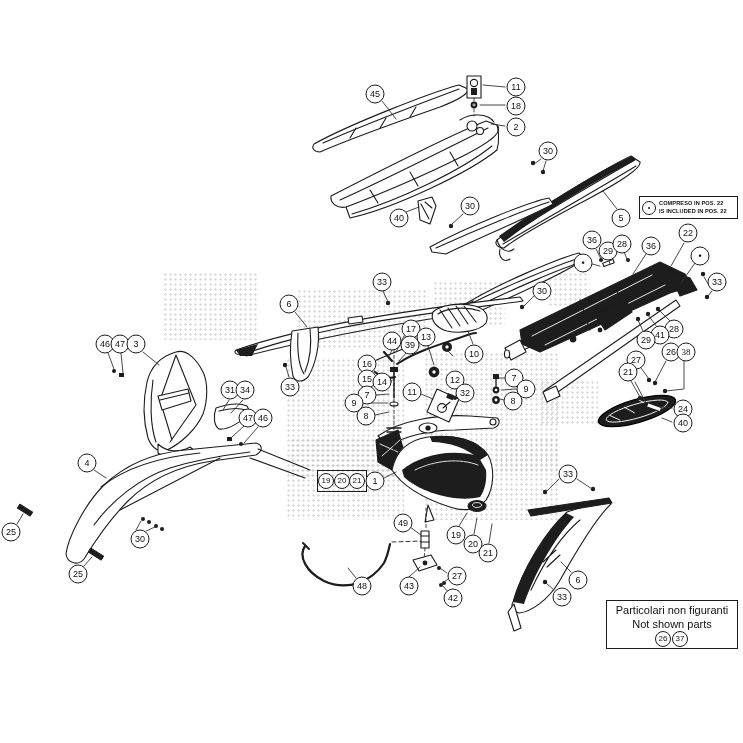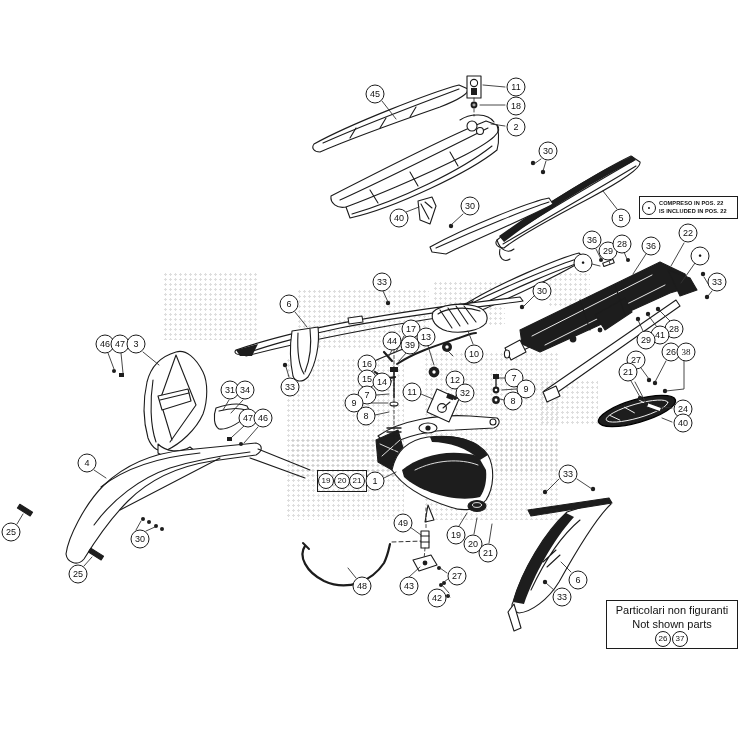--- a/index.html
+++ b/index.html
@@ -434,21 +434,21 @@
       <div class="callout" style="left: 78px; top: 574px;">25</div>
       <div class="callout" style="left: 140px; top: 539px;">30</div>
       <div class="callout small" style="left: 326px; top: 481px;">19</div>
       <div class="callout small" style="left: 342px; top: 481px;">20</div>
       <div class="callout small" style="left: 357px; top: 481px;">21</div>
       <div class="callout" style="left: 375px; top: 481px;">1</div>
       <div class="callout" style="left: 403px; top: 523px;">49</div>
       <div class="callout" style="left: 362px; top: 586px;">48</div>
       <div class="callout" style="left: 409px; top: 586px;">43</div>
       <div class="callout" style="left: 457px; top: 576px;">27</div>
-      <div class="callout" style="left: 437px; top: 598px;">42</div>
+      <div class="callout" style="left: 453px; top: 598px;">42</div>
       <div class="callout" style="left: 456px; top: 535px;">19</div>
       <div class="callout" style="left: 473px; top: 544px;">20</div>
       <div class="callout" style="left: 488px; top: 553px;">21</div>
       <div class="callout" style="left: 568px; top: 474px;">33</div>
       <div class="callout" style="left: 578px; top: 580px;">6</div>
       <div class="callout" style="left: 562px; top: 597px;">33</div>
       <div class="callout small" style="left: 663px; top: 639px;">26</div>
       <div class="callout small" style="left: 680px; top: 639px;">37</div>
     </div>
 </div>

